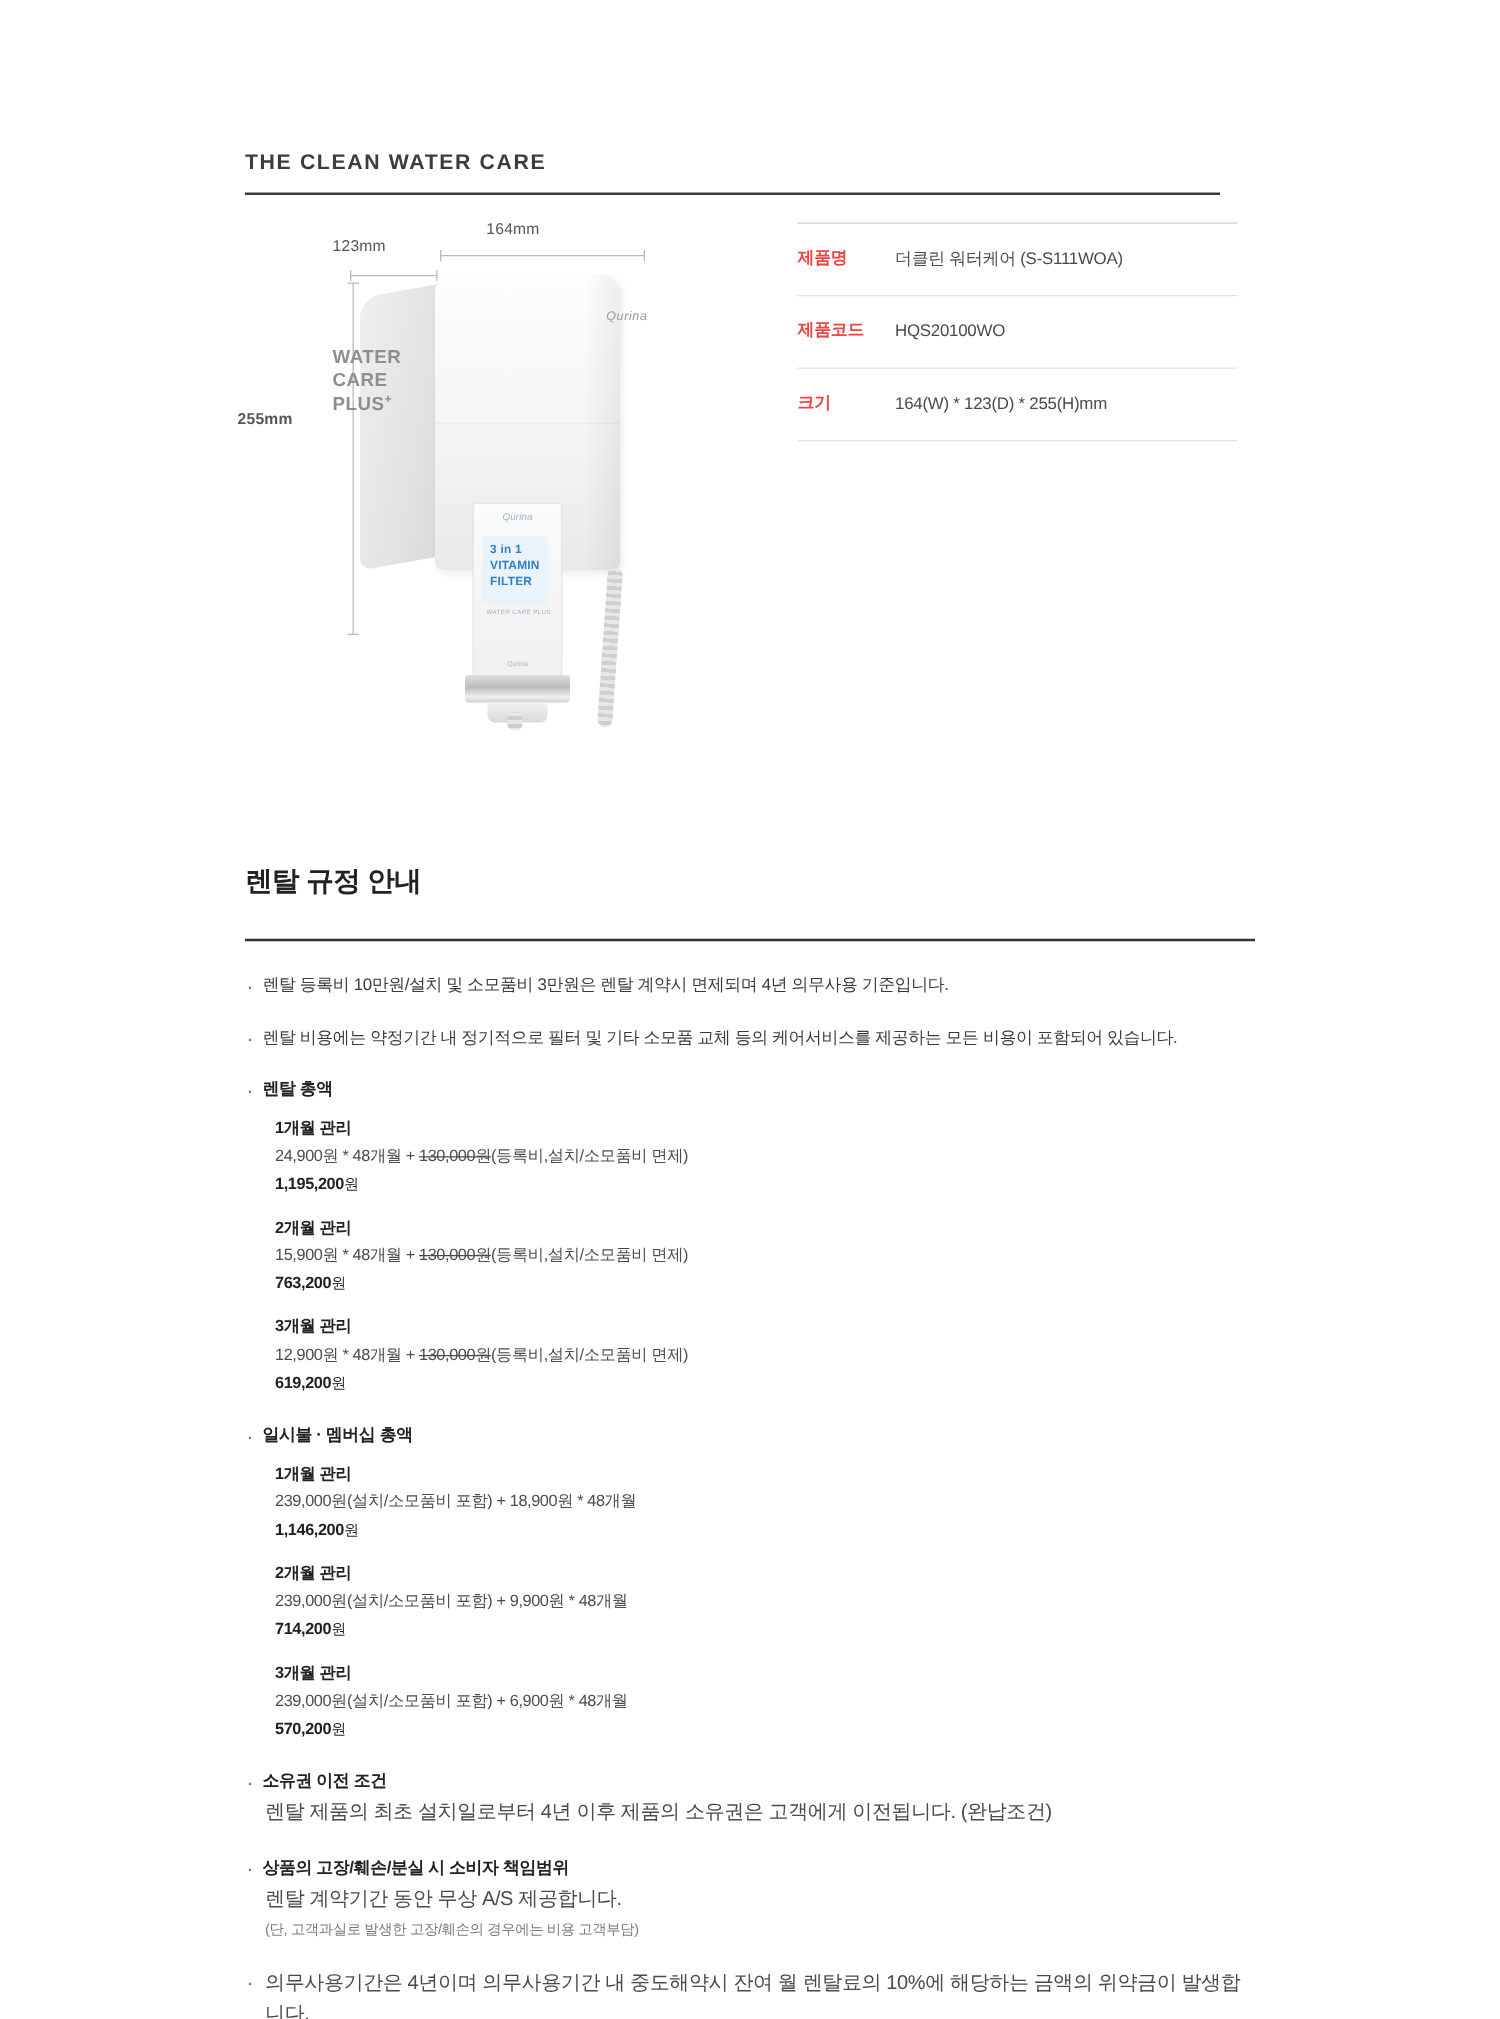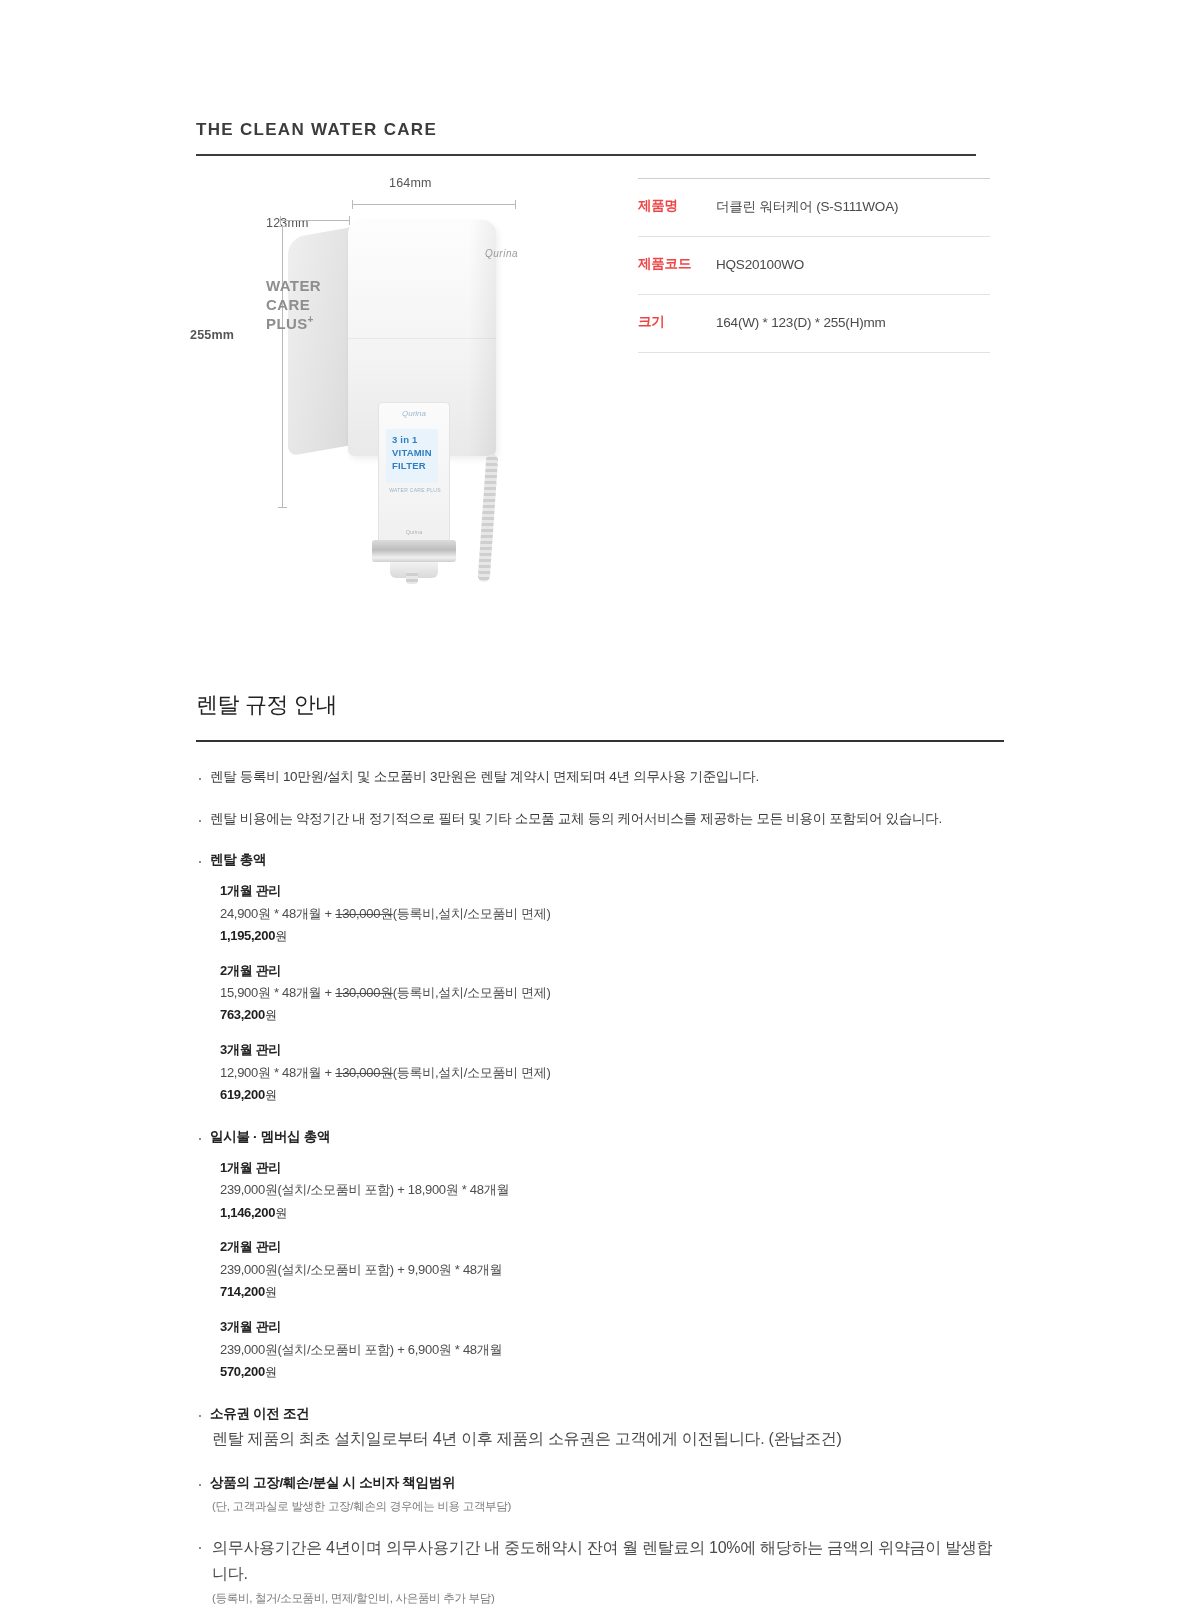--- a/index.html
+++ b/index.html
@@ -49,21 +49,21 @@
     height: 380px;
     flex: 0 0 400px;
   }
   .dim-label {
     position: absolute;
     font-size: 12.5px;
     color: #555;
     letter-spacing: .2px;
     white-space: nowrap;
   }
-  .dim-123 { left: 70px;  top: 8px; margin-top: 26px; }
+  .dim-123 { left: 70px;  top: 8px; }
   .dim-164 { left: 193px; top: -6px; }
   .dim-255 { left: -6px;  top: 146px; font-weight: bold; }
 
   .dim-line { position: absolute; background: #b9b9b9; }
   .dl-top-164 { left: 156px; top: 22px; width: 164px; height: 1px; }
   .dl-top-164::before, .dl-top-164::after {
     content: ""; position: absolute; top: -4px; width: 1px; height: 9px; background: #b9b9b9;
   }
   .dl-top-164::before { left: 0; }
   .dl-top-164::after  { right: 0; }
@@ -195,24 +195,24 @@
     color: #6c6c6c;
   }
   .fee-note b { color: #333; }
 
   
   .section-rules {
     padding: 128px 196px 60px 196px;
   }
   .rules-title {
     font-size: 22px;
-    font-weight: normal;
+    font-weight: bold;
     color: #222;
     letter-spacing: -.4px;
-    padding-bottom: 20px;
+    padding-bottom: 31px;
   }
   .rules-rule {
     border-top: 2px solid #333;
     width: 808px;
   }
   .rules-body { margin-top: 24px; }
 
   .bullet {
     position: relative;
     padding-left: 14px;
@@ -417,20 +417,21 @@
         </div>
       </div>
 
       <div class="bullet strong">
         <div class="b-head">소유권 이전 조건</div>
         <div class="sub-line">렌탈 제품의 최초 설치일로부터 4년 이후 제품의 소유권은 고객에게 이전됩니다. (완납조건)</div>
       </div>
 
       <div class="bullet strong">
         <div class="b-head">상품의 고장/훼손/분실 시 소비자 책임범위</div>
+        <div class="sub-line">렌탈 계약기간 동안 무상 A/S 제공합니다.</div>
         <div class="sub-note">(단, 고객과실로 발생한 고장/훼손의 경우에는 비용 고객부담)</div>
       </div>
 
       <div class="bullet strong">
         <div class="sub-line">의무사용기간은 4년이며 의무사용기간 내 중도해약시 잔여 월 렌탈료의 10%에 해당하는 금액의 위약금이 발생합니다.</div>
         <div class="sub-note">(등록비, 철거/소모품비, 면제/할인비, 사은품비 추가 부담)</div>
       </div>
 
     </div>
   </section>

